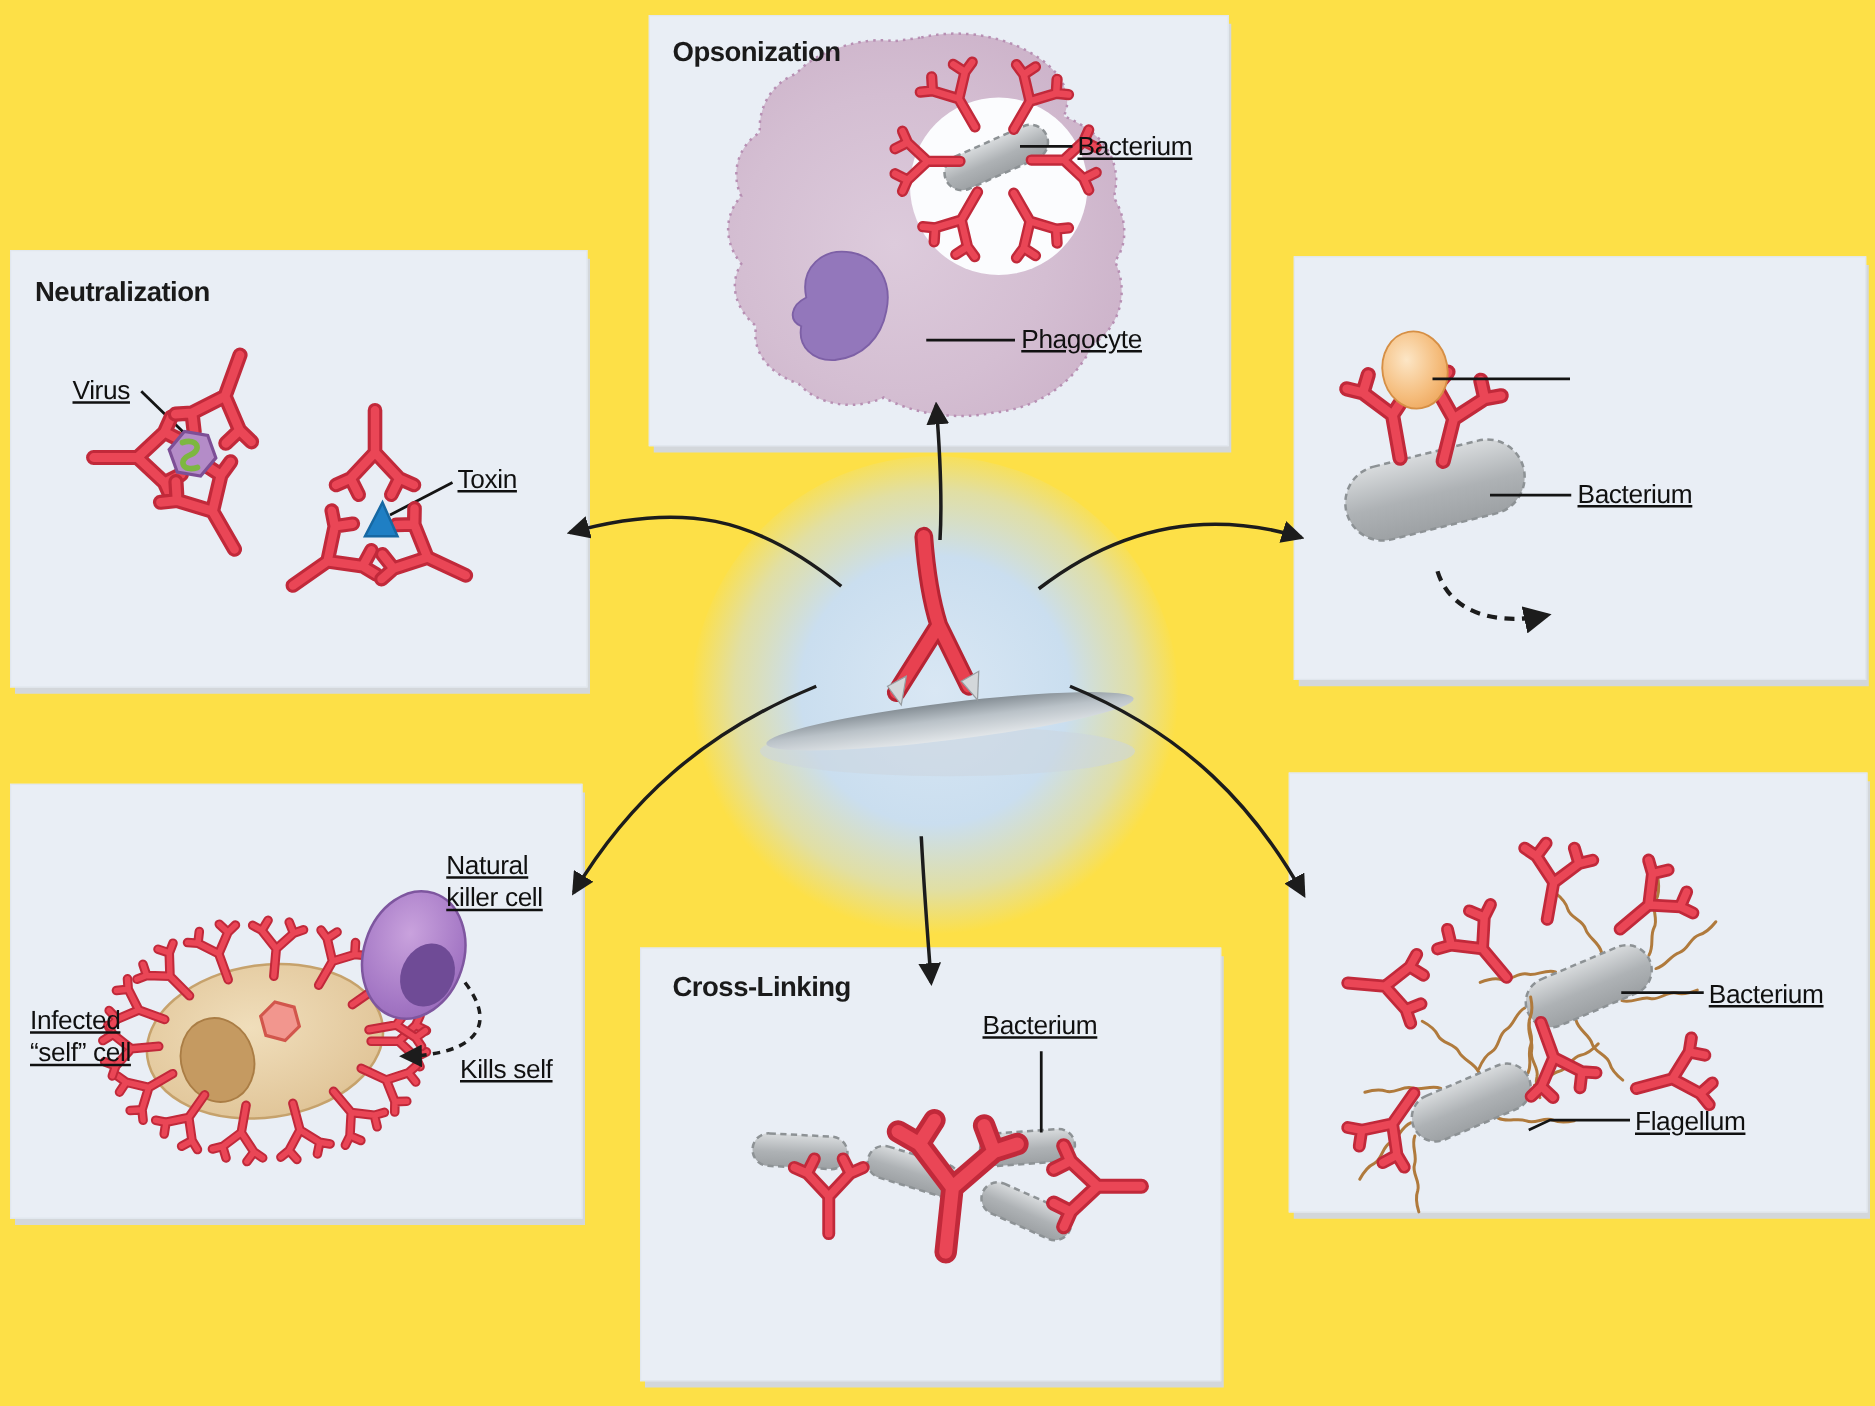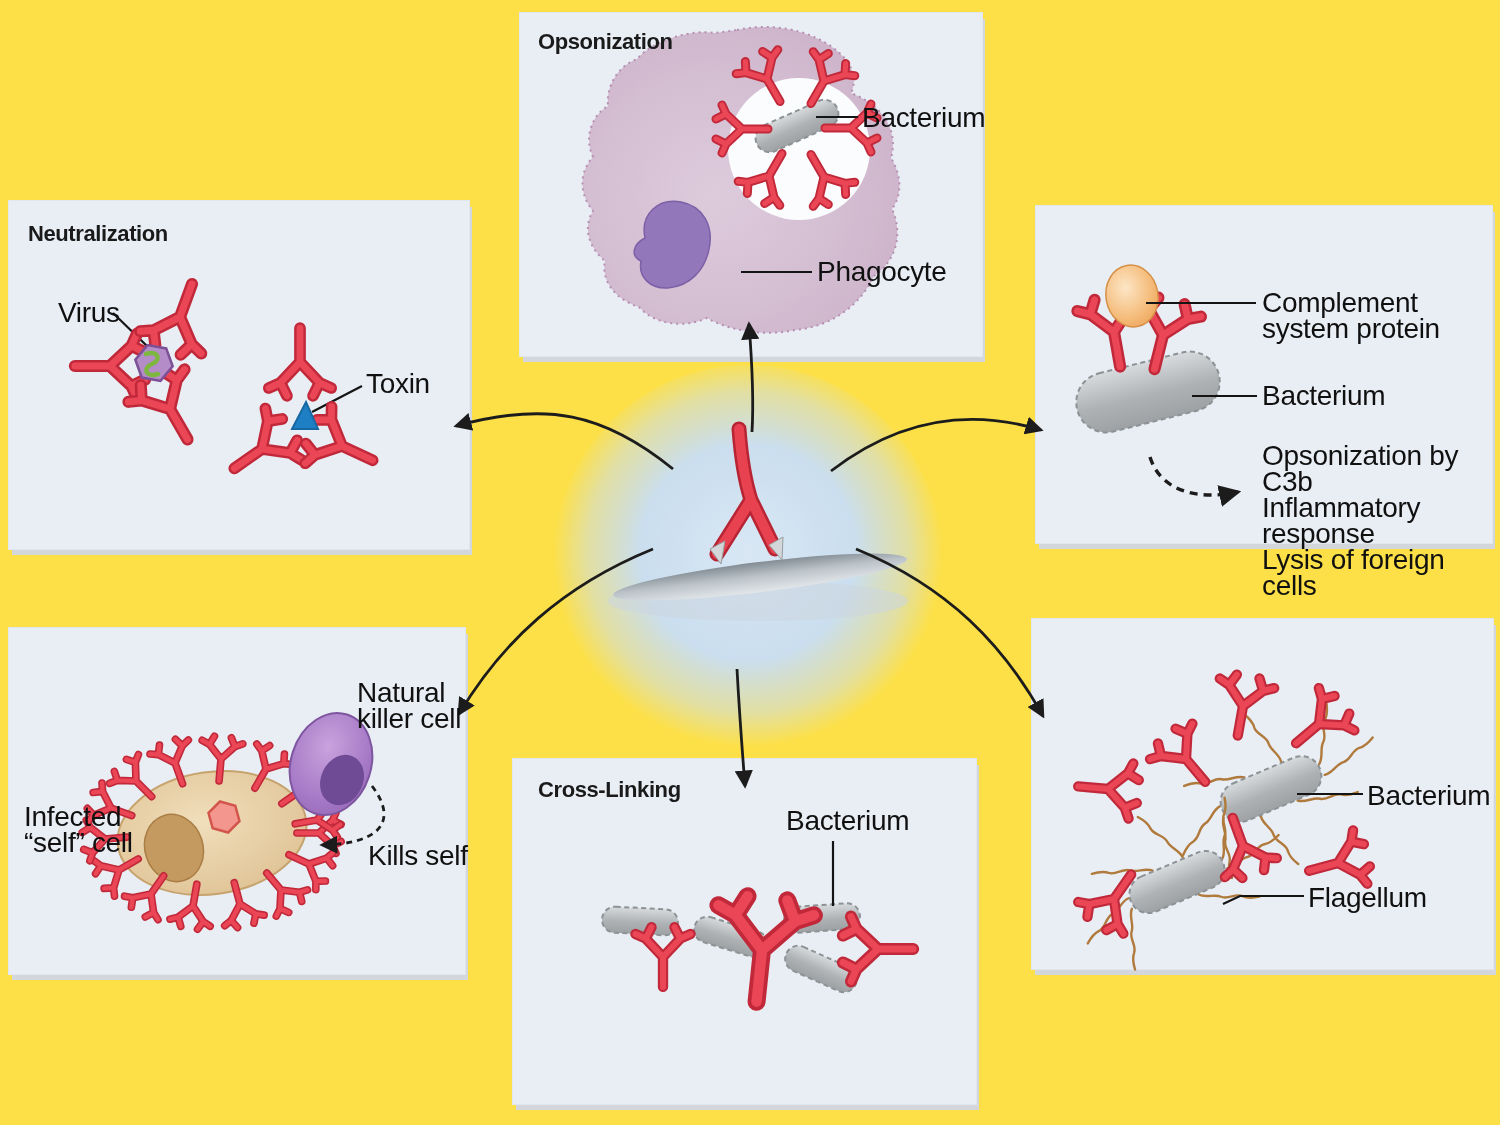--- a/index.html
+++ b/index.html
@@ -9,21 +9,21 @@
          box-shadow:3px 6px 0 -1px #d3d7db;}
   #p-opson{left:519px;top:12px;width:462px;height:343px;}
   #p-neut{left:8px;top:200px;width:460px;height:348px;}
   #p-comp{left:1035px;top:205px;width:456px;height:337px;}
   #p-adcc{left:8px;top:627px;width:456px;height:346px;}
   #p-cross{left:512px;top:758px;width:463px;height:345px;}
   #p-immob{left:1031px;top:618px;width:461px;height:350px;}
   svg.art{position:absolute;left:0;top:0;pointer-events:none;}
   .txt{position:absolute;white-space:pre-line;color:#101010;}
   .title{font-weight:bold;font-size:22px;line-height:28px;letter-spacing:-0.4px;color:#1a1a1a;}
-  .lbl{font-size:28px;line-height:26px;letter-spacing:-0.3px;}
+  .lbl{font-size:21px;line-height:26px;letter-spacing:-0.3px;text-decoration:underline;}
   
   .abu{stroke:#c1293a;stroke-width:9;fill:none;stroke-linecap:round;stroke-linejoin:round;}
   .abo{stroke:#ea4656;stroke-width:5.2;fill:none;stroke-linecap:round;stroke-linejoin:round;}
   .bact{fill:url(#bactG);stroke:#8d9295;stroke-width:2;stroke-dasharray:5 3.5;}
   .flag{stroke:#b07a3c;stroke-width:2.4;fill:none;stroke-linecap:round;}
   .ldr{stroke:#141414;stroke-width:2.2;fill:none;}
   .arr{stroke:#1c1c1c;stroke-width:2.8;fill:none;}
   .dash1{stroke:#1c1c1c;stroke-width:3.4;stroke-dasharray:8 6;fill:none;}
   .dash2{stroke:#1c1c1c;stroke-width:2.8;stroke-dasharray:6 5;fill:none;}
 </style>
@@ -248,26 +248,21 @@
   </svg>
 
   <div class="txt title" style="left:538px;top:28px">Opsonization</div>
   <div class="txt lbl" style="left:862px;top:105px">Bacterium</div>
   <div class="txt lbl" style="left:817px;top:259px">Phagocyte</div>
 
   <div class="txt title" style="left:28px;top:220px">Neutralization</div>
   <div class="txt lbl" style="left:58px;top:300px">Virus</div>
   <div class="txt lbl" style="left:366px;top:371px">Toxin</div>
 
-  <div class="txt lbl" style="left:1262px;top:290px">Complement
-system protein</div>
   <div class="txt lbl" style="left:1262px;top:383px">Bacterium</div>
-  <div class="txt lbl" style="left:1262px;top:443px">Opsonization by C3b
-Inflammatory response
-Lysis of foreign cells</div>
 
   <div class="txt lbl" style="left:357px;top:680px">Natural
 killer cell</div>
   <div class="txt lbl" style="left:24px;top:804px">Infected
 “self” cell</div>
   <div class="txt lbl" style="left:368px;top:843px">Kills self</div>
 
   <div class="txt title" style="left:538px;top:776px">Cross-Linking</div>
   <div class="txt lbl" style="left:786px;top:808px">Bacterium</div>
 

